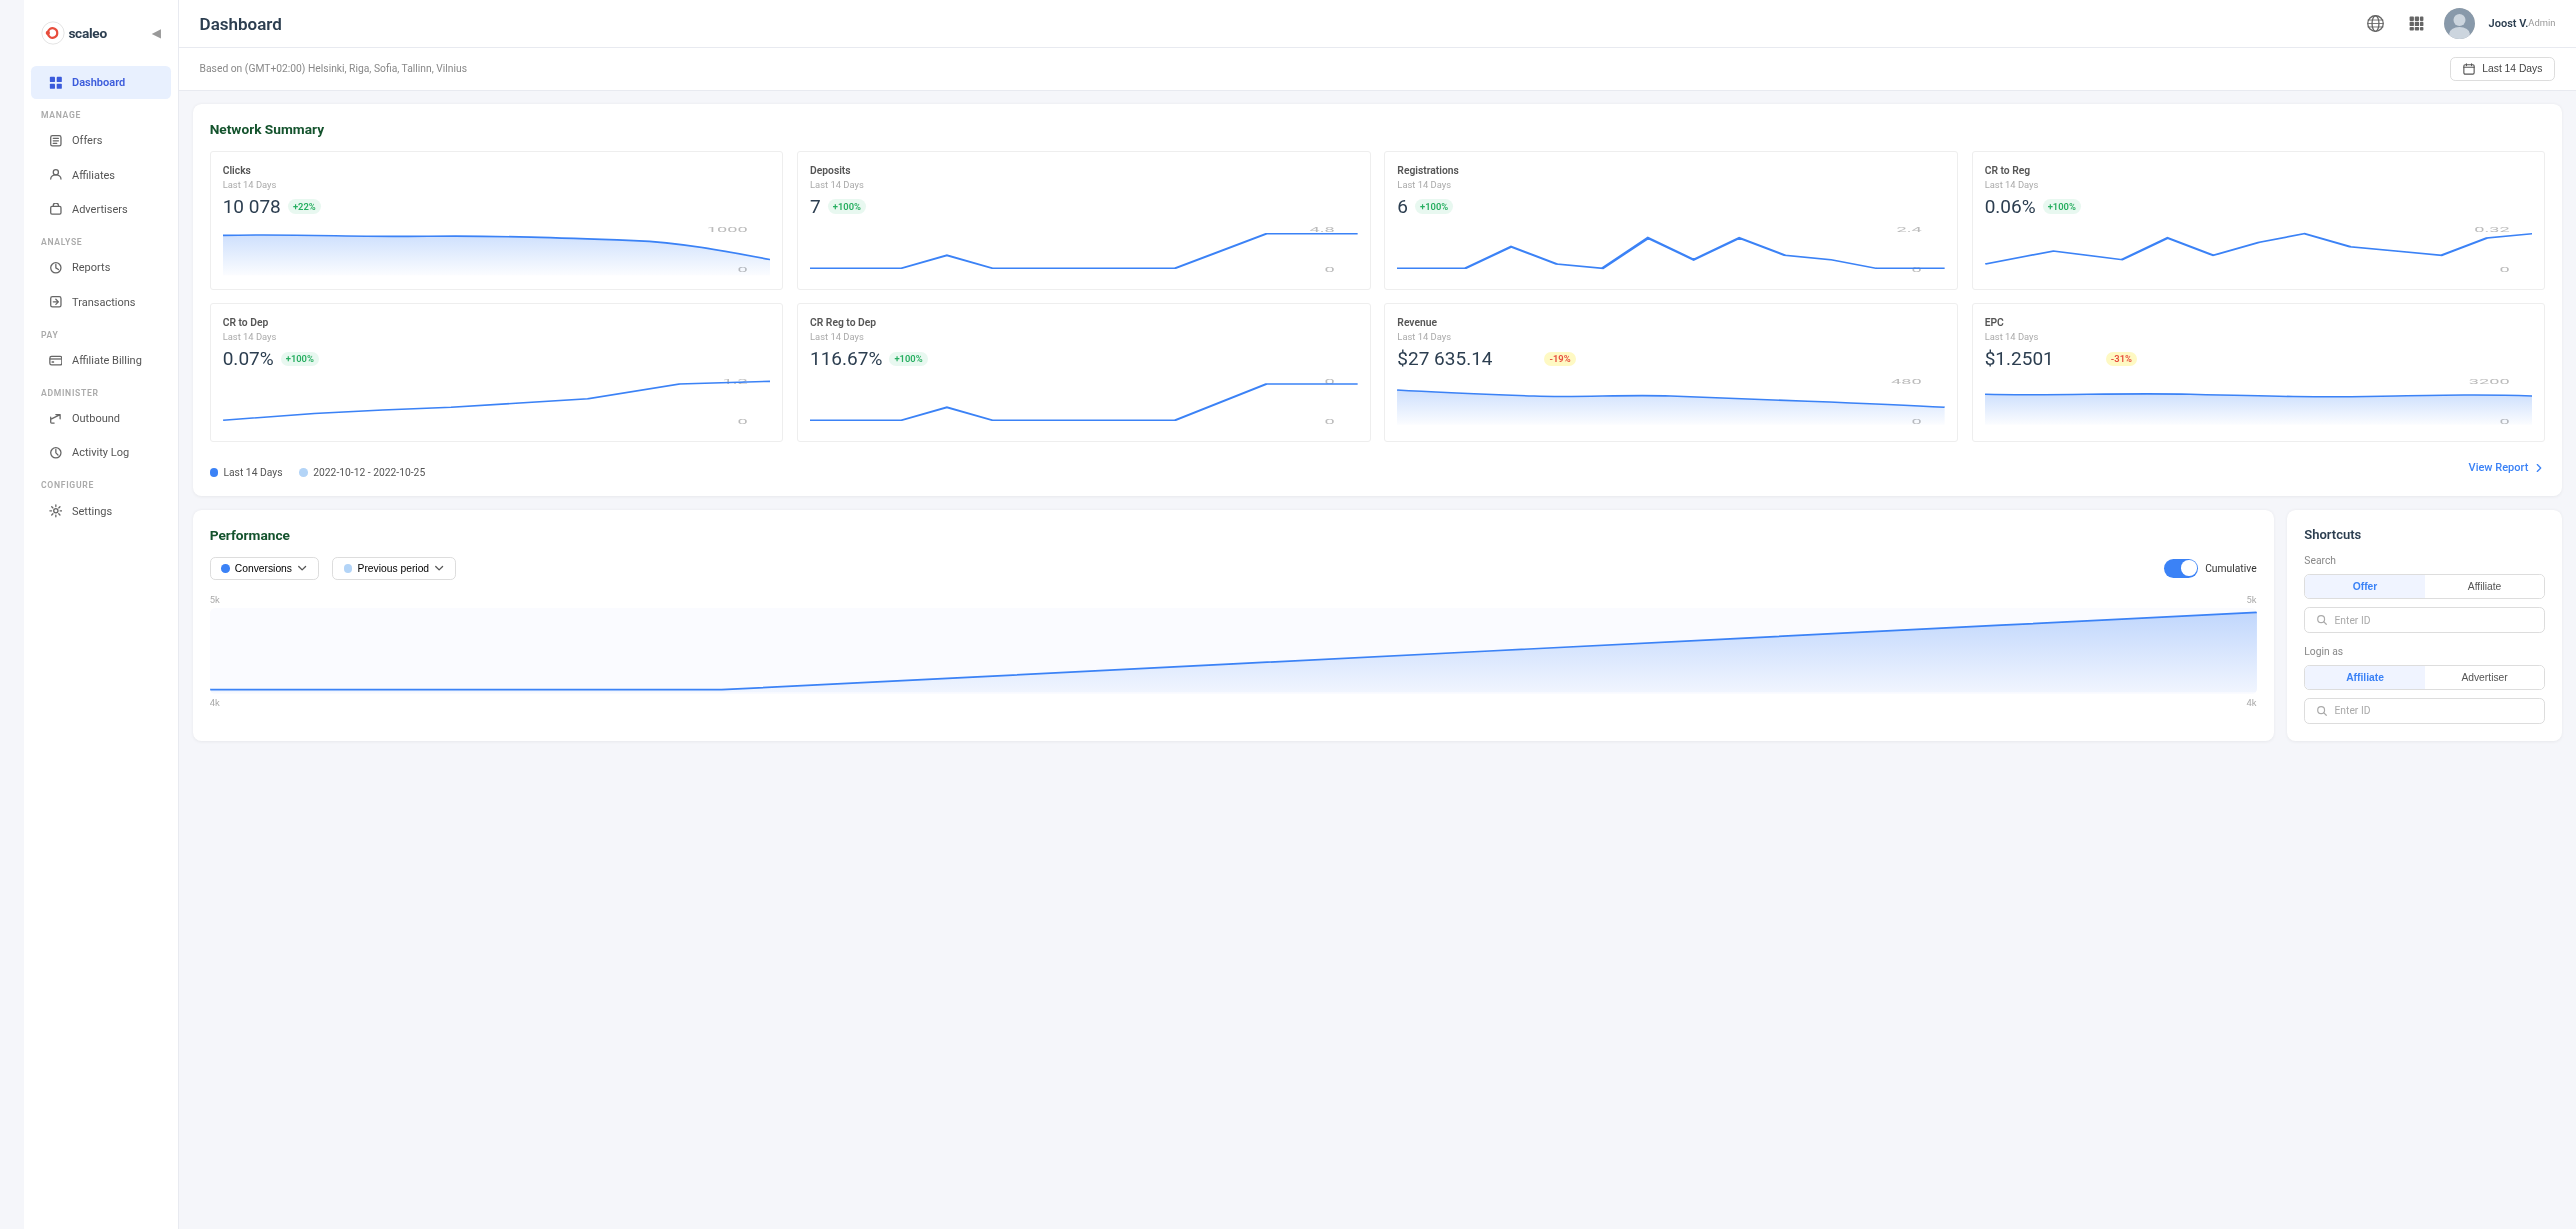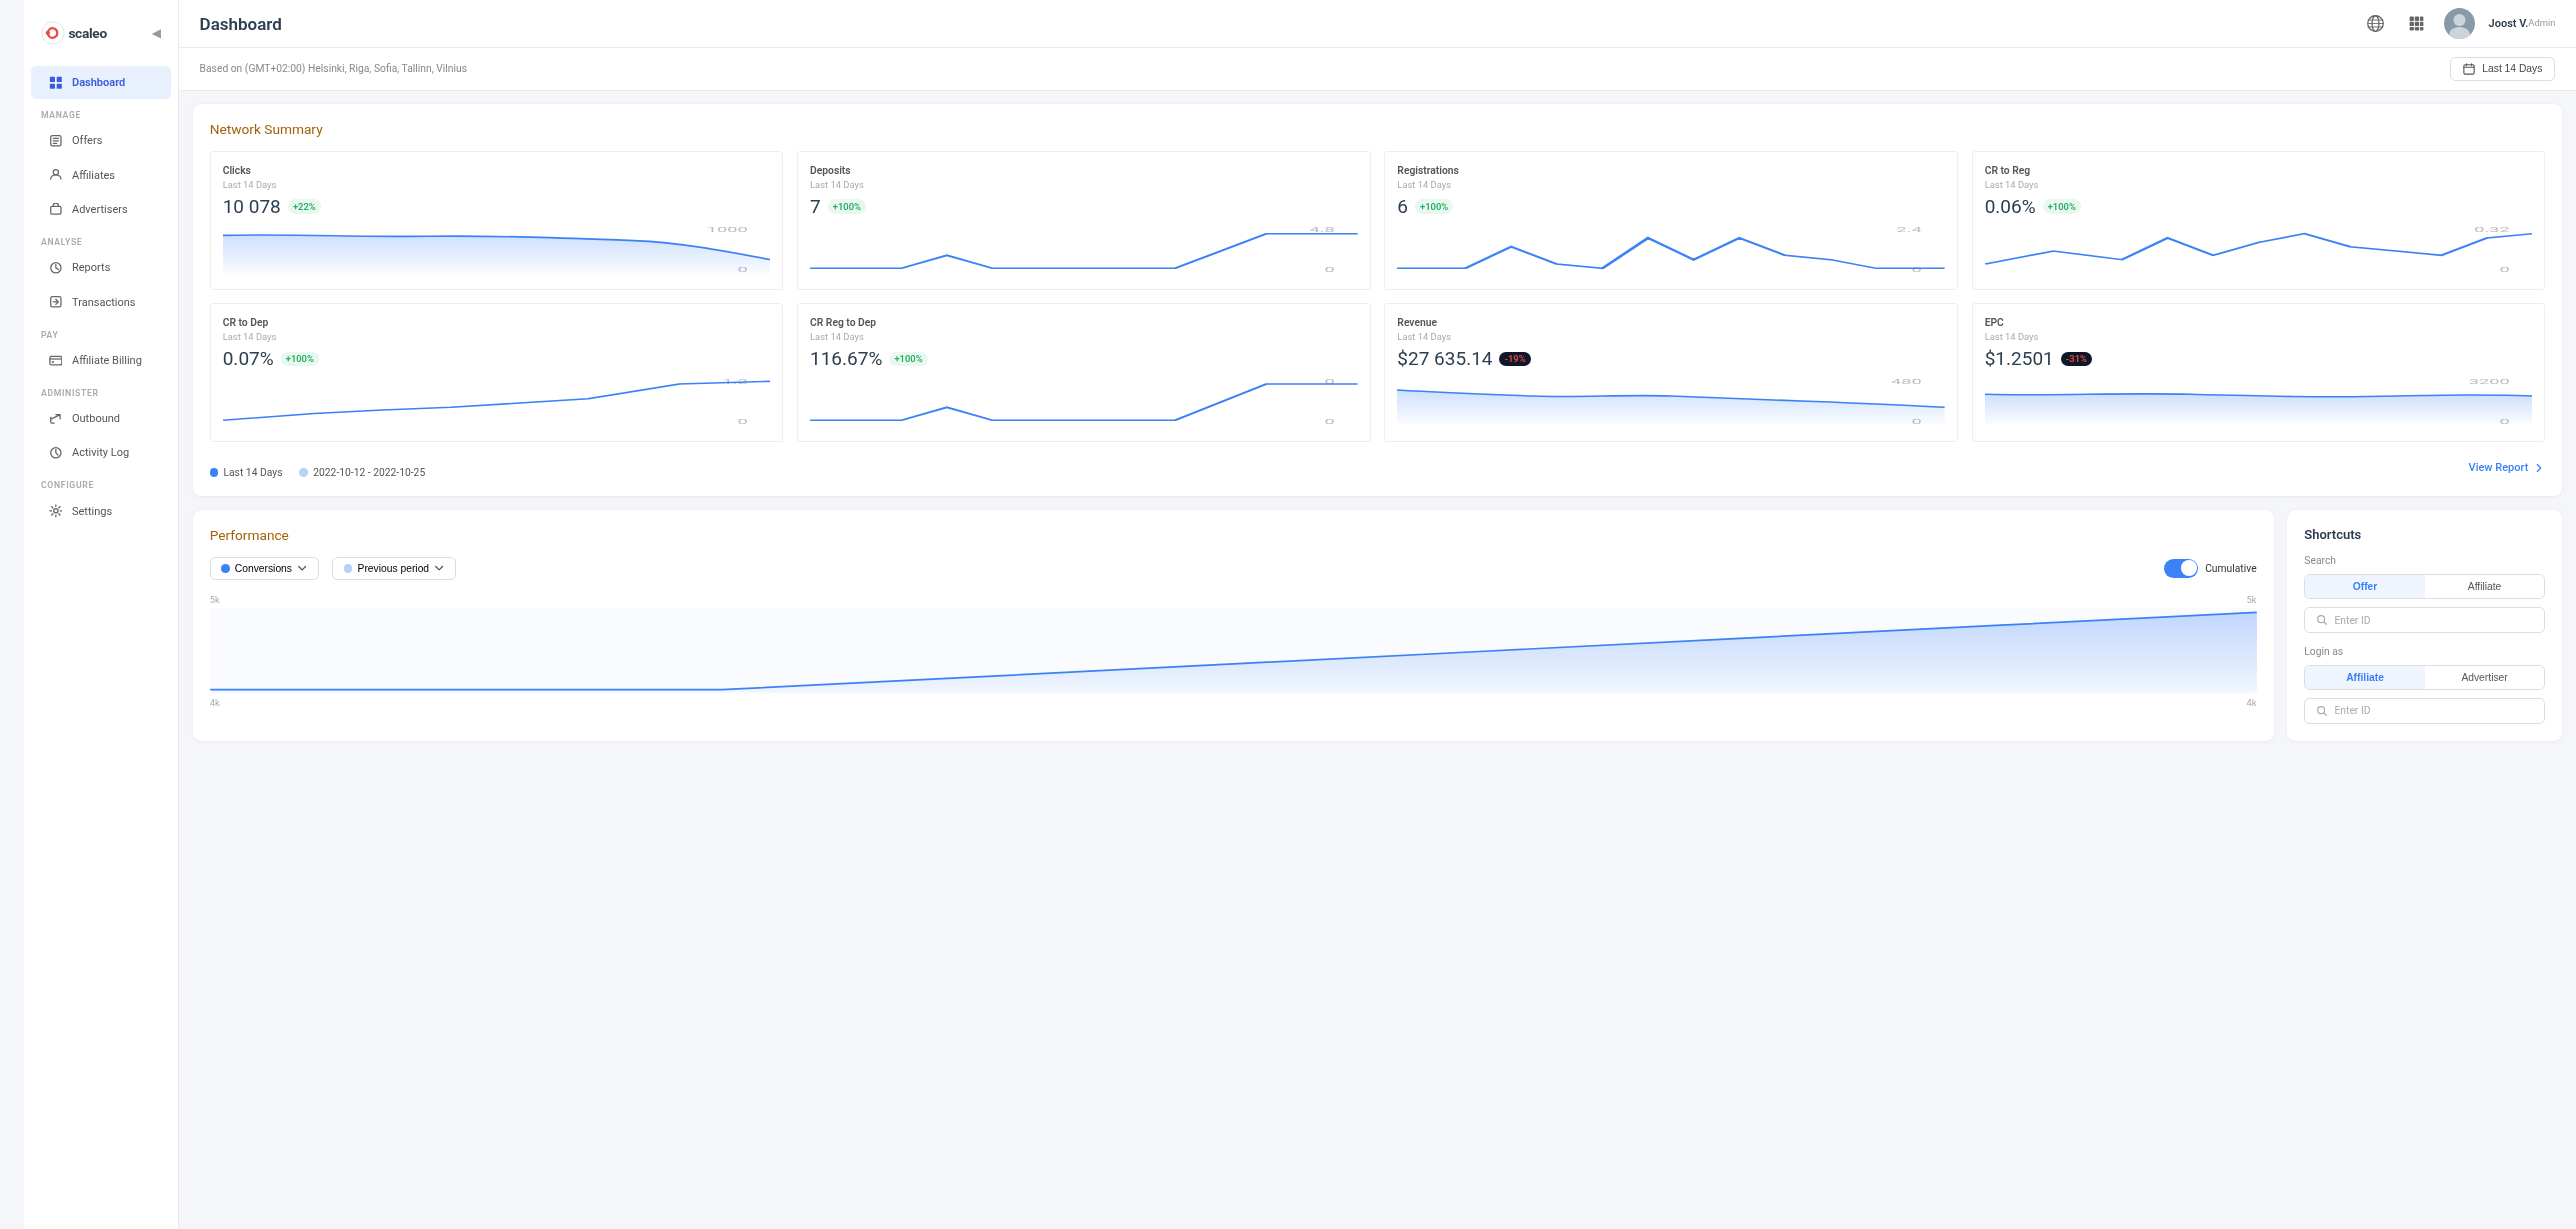--- a/index.html
+++ b/index.html
@@ -31,31 +31,31 @@
     
     .content { flex: 1; overflow-y: auto; padding: 0; }
 
     
     .timezone-bar { background: #fff; border-bottom: 0.9px solid #e8eaf0; padding: 8.6px 20.6px; display: flex; align-items: center; justify-content: space-between; }
     .timezone-text { font-size: 10.3px; color: #888; }
     .date-filter-btn { display: flex; align-items: center; gap: 6.9px; border: 0.9px solid #ddd; border-radius: 5.2px; padding: 5.2px 12px; font-size: 10.3px; cursor: pointer; background: #fff; color: #444; }
 
     
     .section { background: #fff; margin: 13.7px; border-radius: 8.6px; padding: 17px; box-shadow: 0 0.9px 3.4px rgba(0,0,0,0.06); }
-    .section-title { font-size: 13.7px; font-weight: 400; color: #a16207; margin-bottom: 13.7px; }
+    .section-title { font-size: 13.7px; font-weight: 700; color: #14532d; margin-bottom: 13.7px; }
 
     .metrics-grid { display: grid; grid-template-columns: repeat(4, 1fr); gap: 13.7px; }
     .metric-card { border: 0.9px solid #eee; border-radius: 3px; padding: 12px; }
     .metric-label { font-size: 10.3px; font-weight: 600; color: #555; }
     .metric-period { font-size: 9.4px; color: #aaa; margin-top: 1.7px; }
     .metric-value-row { display: flex; align-items: center; gap: 6.9px; margin: 5.2px 0 6.9px; }
     .metric-value { font-size: 19px; font-weight: 400; color: #2c3e50; }
     .metric-badge { font-size: 9.4px; font-weight: 600; padding: 1.7px 5.2px; border-radius: 8.6px; }
     .badge-green { background: #e8f8f0; color: #27ae60; }
-    .badge-red { background: #0f172a; color: #e74c3c; }
+    .badge-red { background: #fef9c3; color: #e74c3c; margin-left: 45px; }
     .chart-mini { height: 52px; position: relative; }
 
     
     .chart-legend { display: flex; align-items: center; gap: 17px; margin-top: 10.3px; }
     .legend-item { display: flex; align-items: center; gap: 5.2px; font-size: 10.3px; color: #555; }
     .legend-dot { width: 8.6px; height: 8.6px; border-radius: 50%; }
     .legend-dot-solid { background: #3b82f6; }
     .legend-dot-light { background: #b3d4f7; }
     .view-report { color: #3b82f6; font-size: 11px; font-weight: 500; cursor: pointer; display: flex; align-items: flex-end; gap: 5px; }
 

